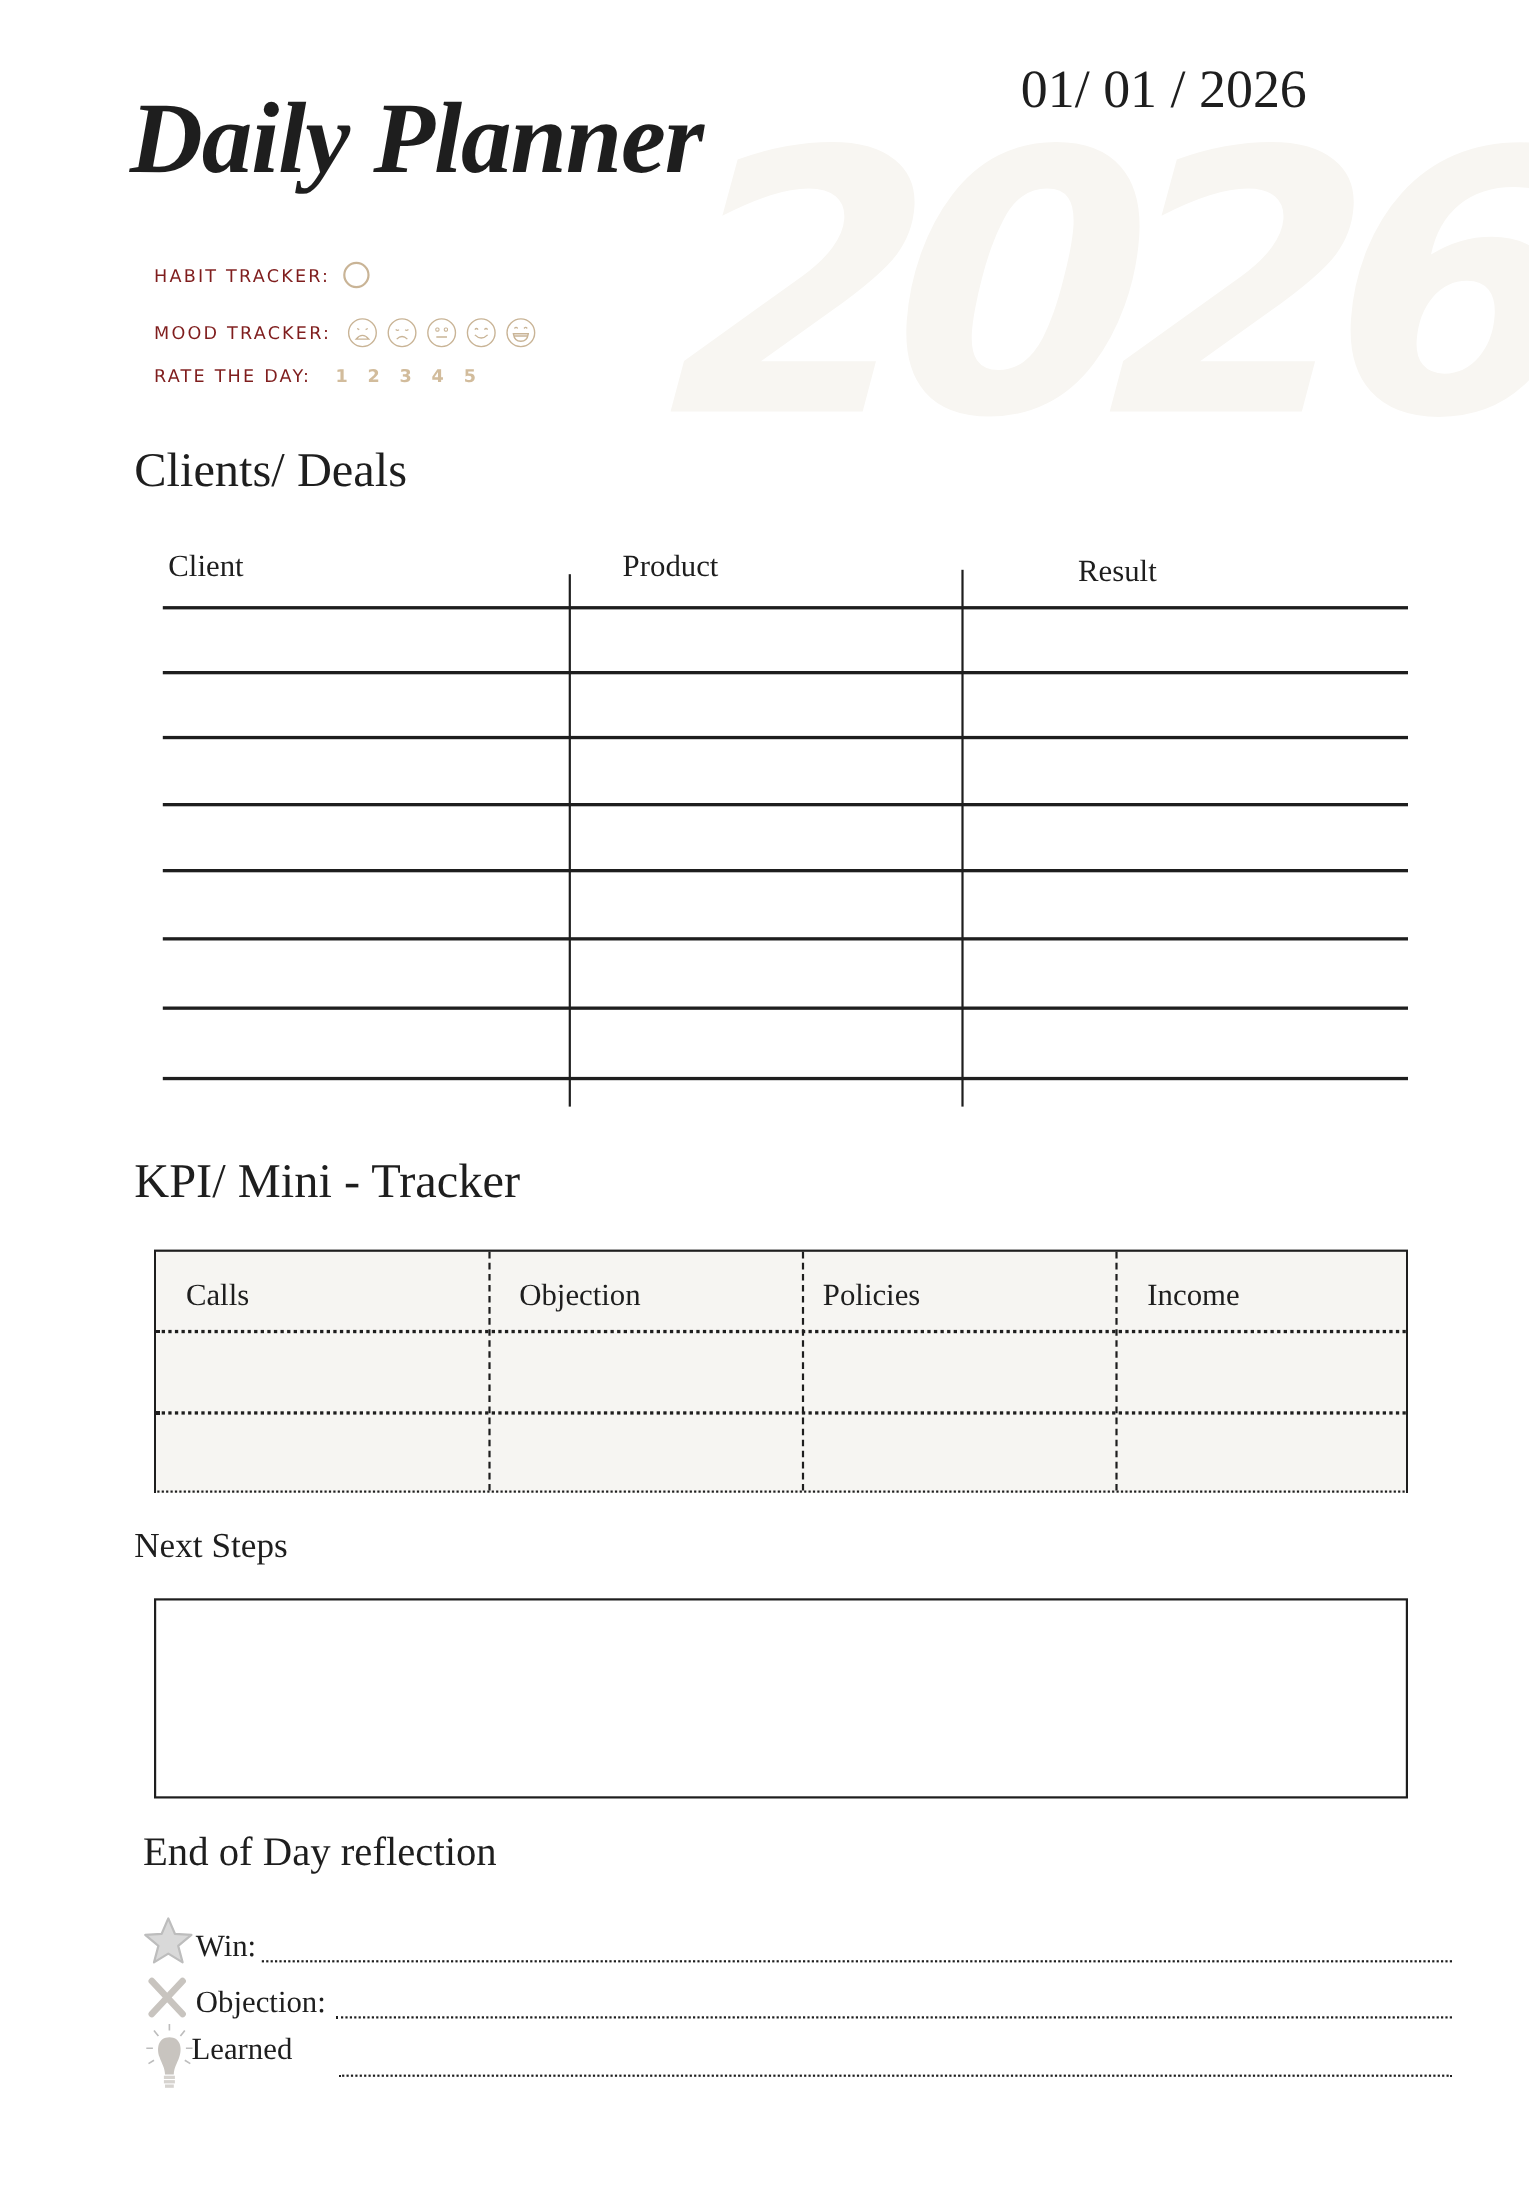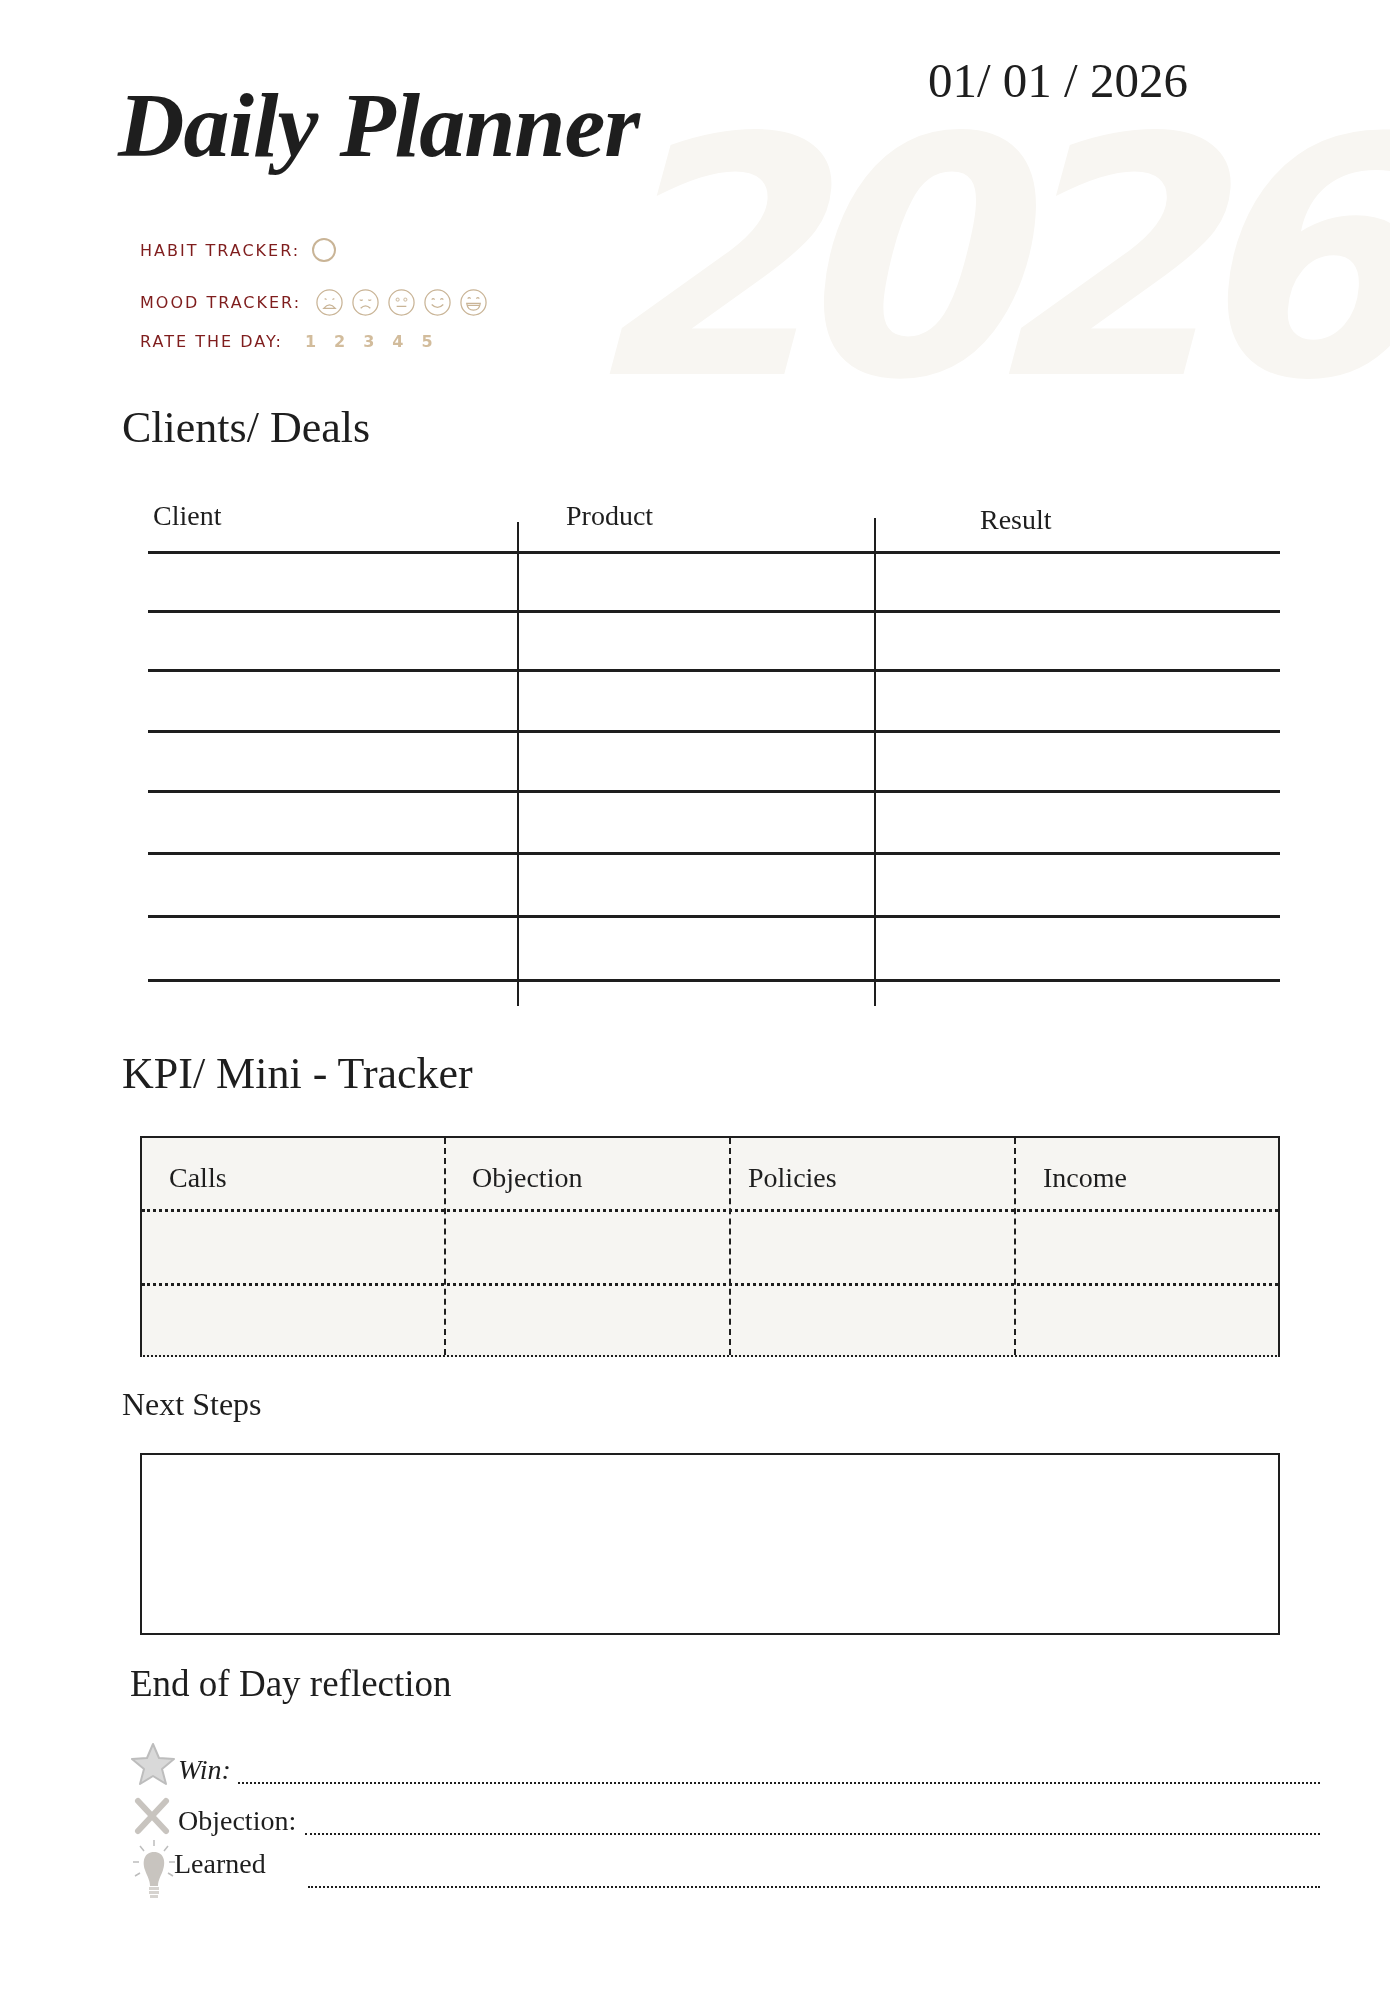--- a/index.html
+++ b/index.html
@@ -124,21 +124,21 @@
   <div class="abs" style="left:304px;top:148px;width:283px;height:68px;"></div>
   <div class="abs" style="left:589px;top:148px;width:283px;height:68px;"></div>
   <div class="abs" style="left:874px;top:148px;width:262px;height:68px;"></div>
 </div>
 
 <div class="abs" style="left:122px;top:1386px;font-size:32px;white-space:nowrap;">Next Steps</div>
 <div class="next-box"></div>
 
 <div class="abs" style="left:130px;top:1662px;font-size:37px;white-space:nowrap;">End of Day reflection</div>
 
-<div class="refl-row" style="top:1742px;font-style:italic;">
+<div class="refl-row" style="top:1742px;">
   <svg width="46" height="44" viewBox="0 0 46 44">
     <path d="M23 2 L29 16 L44 17 L32 27 L36 42 L23 34 L10 42 L14 27 L2 17 L17 16 Z" fill="#d9d9d9" stroke="#bdbdbd" stroke-width="2" stroke-linejoin="round"></path>
   </svg>
   <span class="refl-label" style="margin-left:2px;">Win:</span>
 </div>
 <div class="dots" style="left:238px;width:1082px;top:1782px;"></div>
 
 <div class="refl-row" style="top:1795px;">
   <svg width="44" height="42" viewBox="0 0 44 42">
     <path d="M8 6 L36 36 M36 6 L8 36" stroke="#c8c4bf" stroke-width="6" stroke-linecap="round"></path>

